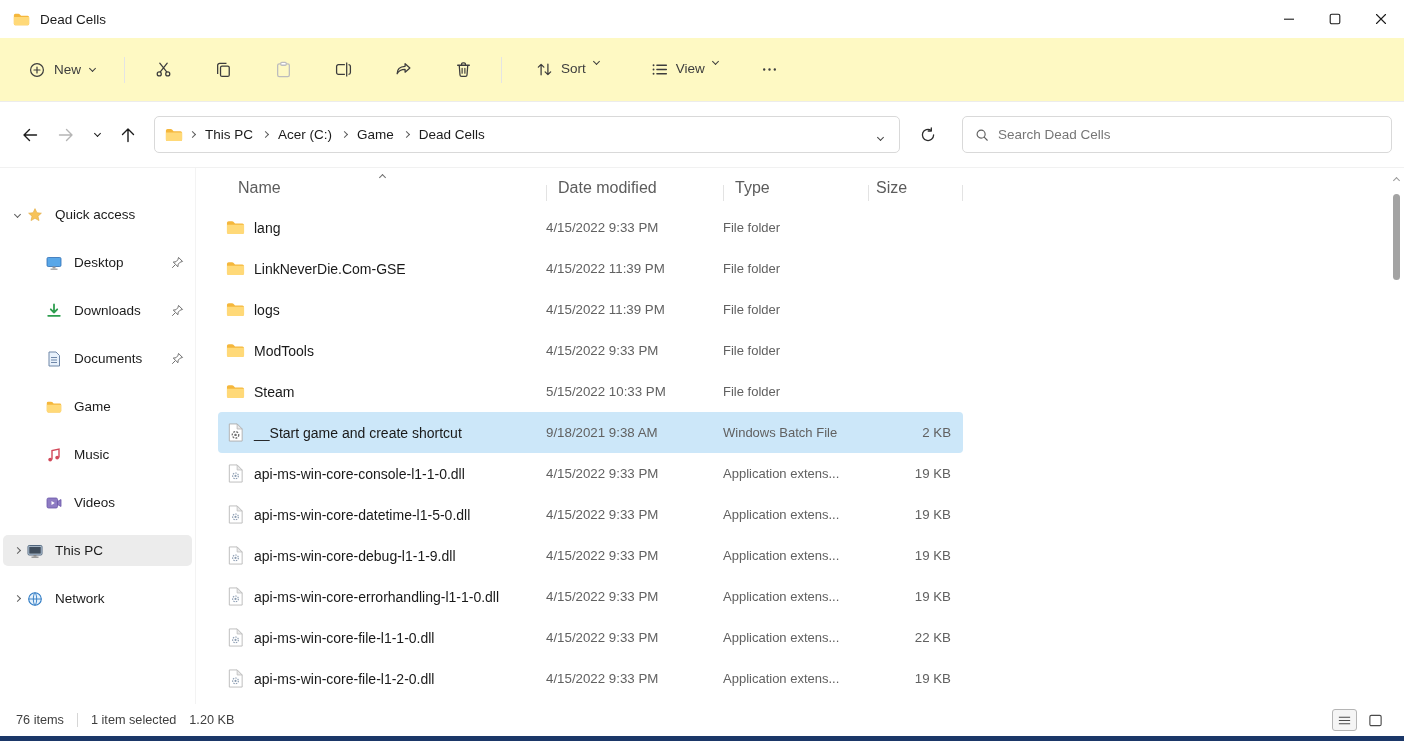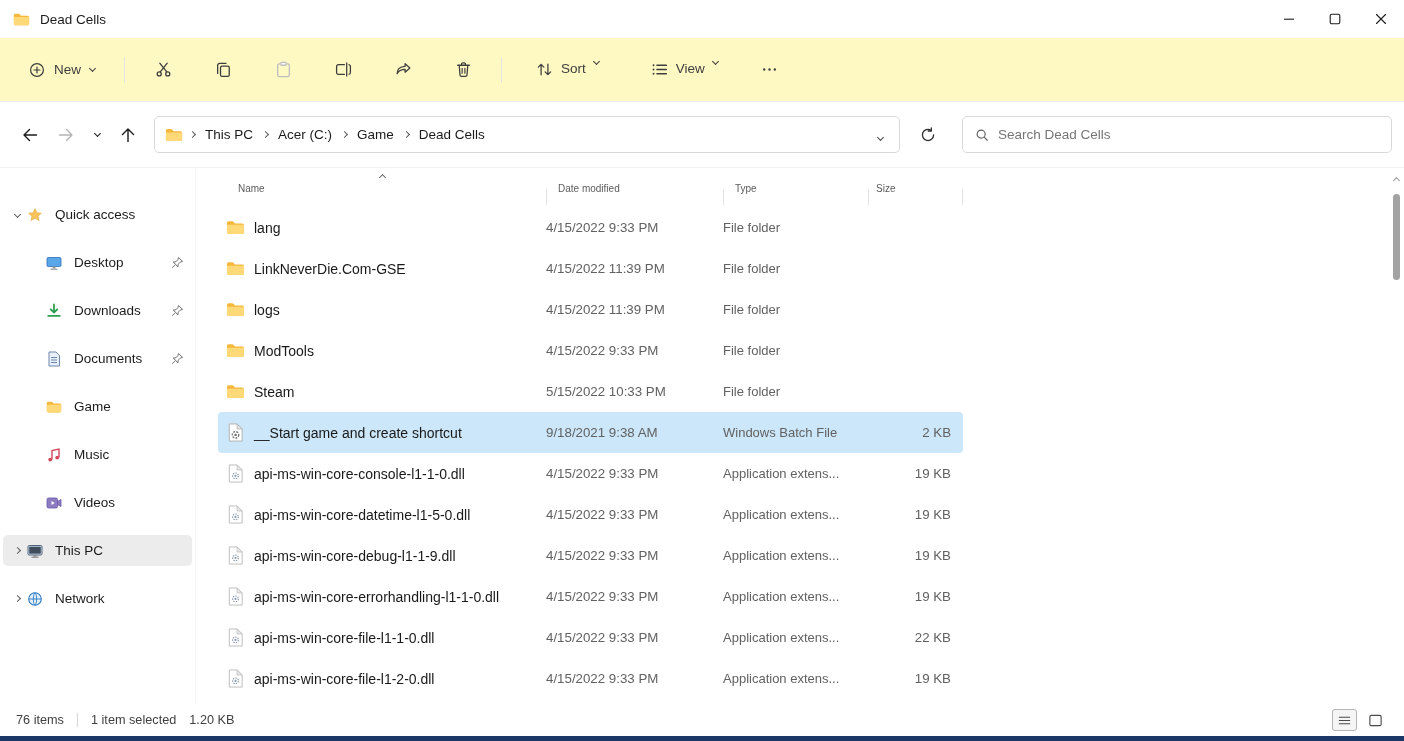--- a/index.html
+++ b/index.html
@@ -59,21 +59,21 @@
   .side-item{padding-left:43px}
   .side-row.active{background:#ececec}
   .side-row.gap-top{margin-top:9px}
   .pin{width:13px;height:13px;margin-left:auto;display:inline-flex}
   .pin svg{width:100%;height:100%}
   .side-label{white-space:nowrap;overflow:hidden}
 
   
   .content{flex:1;position:relative;padding-top:4px}
   .sort-caret{position:absolute;left:184px;top:4px;color:#6e6e6e}
-  .col-headers{display:flex;align-items:center;height:28px;margin-left:22px;width:745px;margin-top:2px;font-size:10px;color:#5c5c5c}
+  .col-headers{display:flex;align-items:center;height:28px;margin-left:22px;width:745px;margin-top:2px;font-size:16px;color:#5c5c5c}
   .col-h{position:relative;padding-left:12px;white-space:nowrap}
   .col-h.c-name{width:328px;padding-left:20px}
   .col-h.c-date{width:177px}
   .col-h.c-type{width:145px}
   .col-h.c-size{width:95px;padding-left:8px}
   .col-h.c-date::before,.col-h.c-type::before,.col-h.c-size::before,.col-h.c-size::after{
     content:"";position:absolute;left:0;top:6px;height:16px;width:1px;background:#e3e3e3}
   .col-h.c-size::after{left:auto;right:0}
   .rows{margin-top:5px}
   .file-row{display:flex;align-items:center;height:41px;margin-left:22px;width:745px;border-radius:4px}

